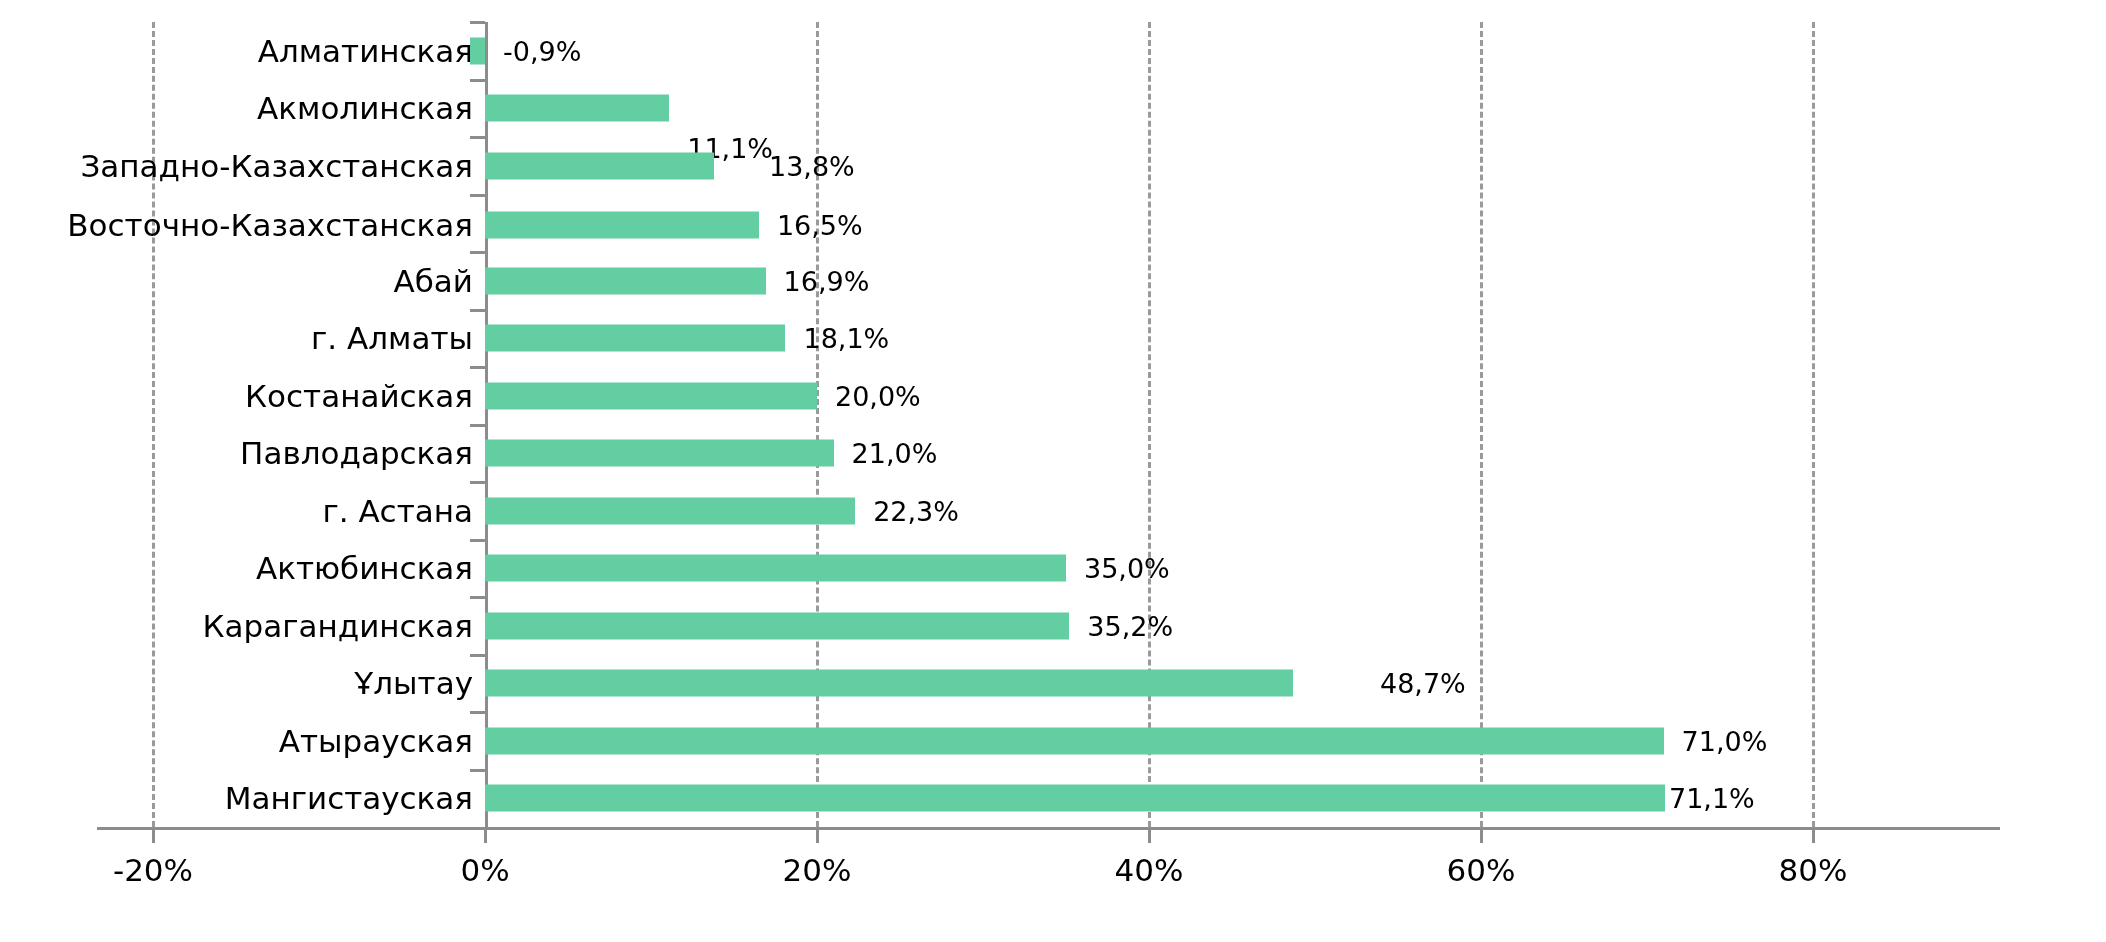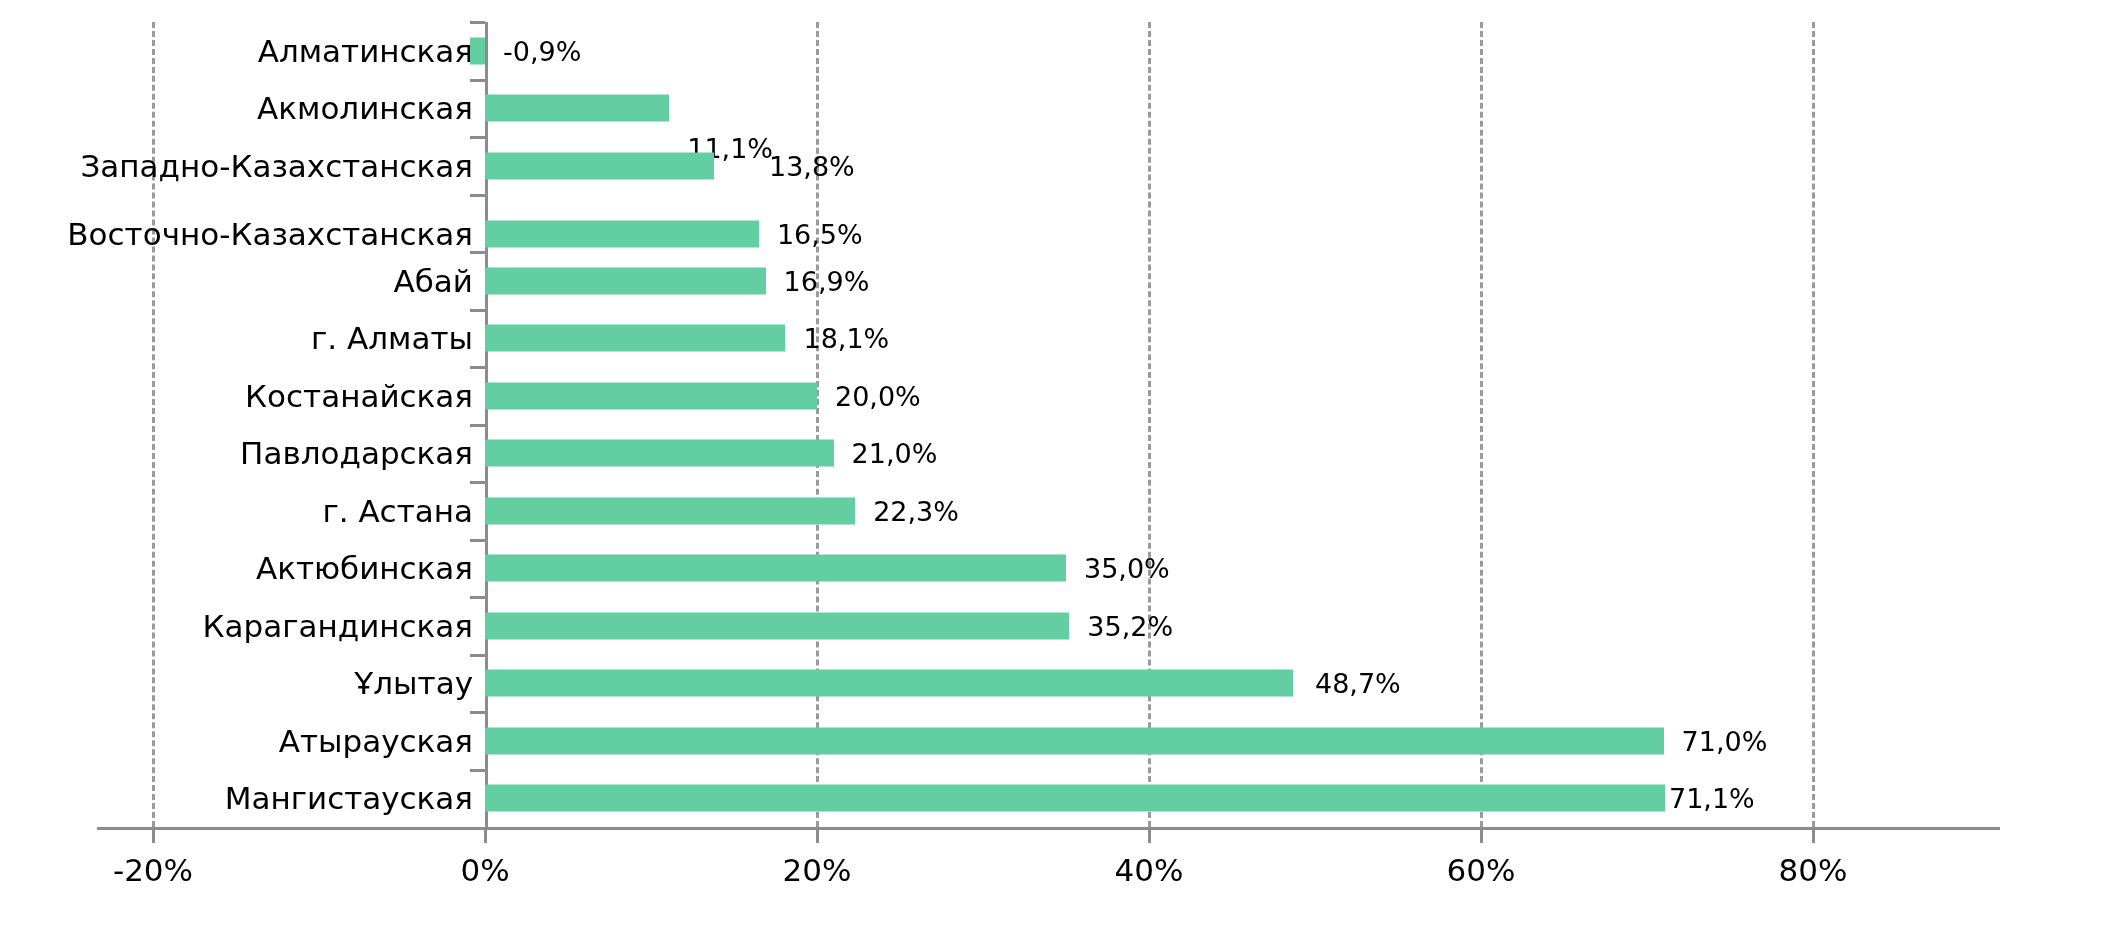--- a/index.html
+++ b/index.html
@@ -112,21 +112,21 @@
         <div class="row" style="top: 79.5px; height: 57.5px;">
           <div class="cat-label">Акмолинская</div>
           <div class="bar" style="background: rgb(98, 206, 161); left: 485px; width: 184.26px;"></div>
           <div class="val-label" style="left: 687.26px; margin-top: 40px;">11,1%</div>
         </div>
         <div class="row" style="top: 137px; height: 57.5px;">
           <div class="cat-label">Западно-Казахстанская</div>
           <div class="bar" style="background: rgb(98, 206, 161); left: 485px; width: 229.08px;"></div>
           <div class="val-label" style="left: 769px;">13,8%</div>
         </div>
-        <div class="row" style="top: 205px; height: 57.5px; text-decoration: underline;">
+        <div class="row" style="top: 196px; height: 57.5px; text-decoration: underline;">
           <div class="cat-label">Восточно-Казахстанская</div>
           <div class="bar" style="background: rgb(98, 206, 161); left: 485px; width: 273.9px;"></div>
           <div class="val-label" style="left: 776.9px;">16,5%</div>
         </div>
         <div class="row" style="top: 252px; height: 57.5px;">
           <div class="cat-label">Абай</div>
           <div class="bar" style="background: rgb(98, 206, 161); left: 485px; width: 280.54px;"></div>
           <div class="val-label" style="left: 783.54px;">16,9%</div>
         </div>
         <div class="row" style="top: 309.5px; height: 57.5px;">
@@ -155,21 +155,21 @@
           <div class="val-label" style="left: 1084px;">35,0%</div>
         </div>
         <div class="row" style="top: 597px; height: 57.5px;">
           <div class="cat-label">Карагандинская</div>
           <div class="bar" style="background: rgb(98, 206, 161); left: 485px; width: 584.32px;"></div>
           <div class="val-label" style="left: 1087.32px;">35,2%</div>
         </div>
         <div class="row" style="top: 654.5px; height: 57.5px;">
           <div class="cat-label">Ұлытау</div>
           <div class="bar" style="background: rgb(98, 206, 161); left: 485px; width: 808.42px;"></div>
-          <div class="val-label" style="left: 1315px;">48,7%</div>
+          <div class="val-label" style="left: 1380px;">48,7%</div>
         </div>
         <div class="row" style="top: 712px; height: 57.5px;">
           <div class="cat-label">Атырауская</div>
           <div class="bar" style="background: rgb(98, 206, 161); left: 485px; width: 1178.6px;"></div>
           <div class="val-label" style="left: 1681.6px;">71,0%</div>
         </div>
         <div class="row" style="top: 769.5px; height: 57.5px;">
           <div class="cat-label">Мангистауская</div>
           <div class="bar" style="background: rgb(98, 206, 161); left: 485px; width: 1180.26px;"></div>
           <div class="val-label" style="left: 1669px;">71,1%</div>

